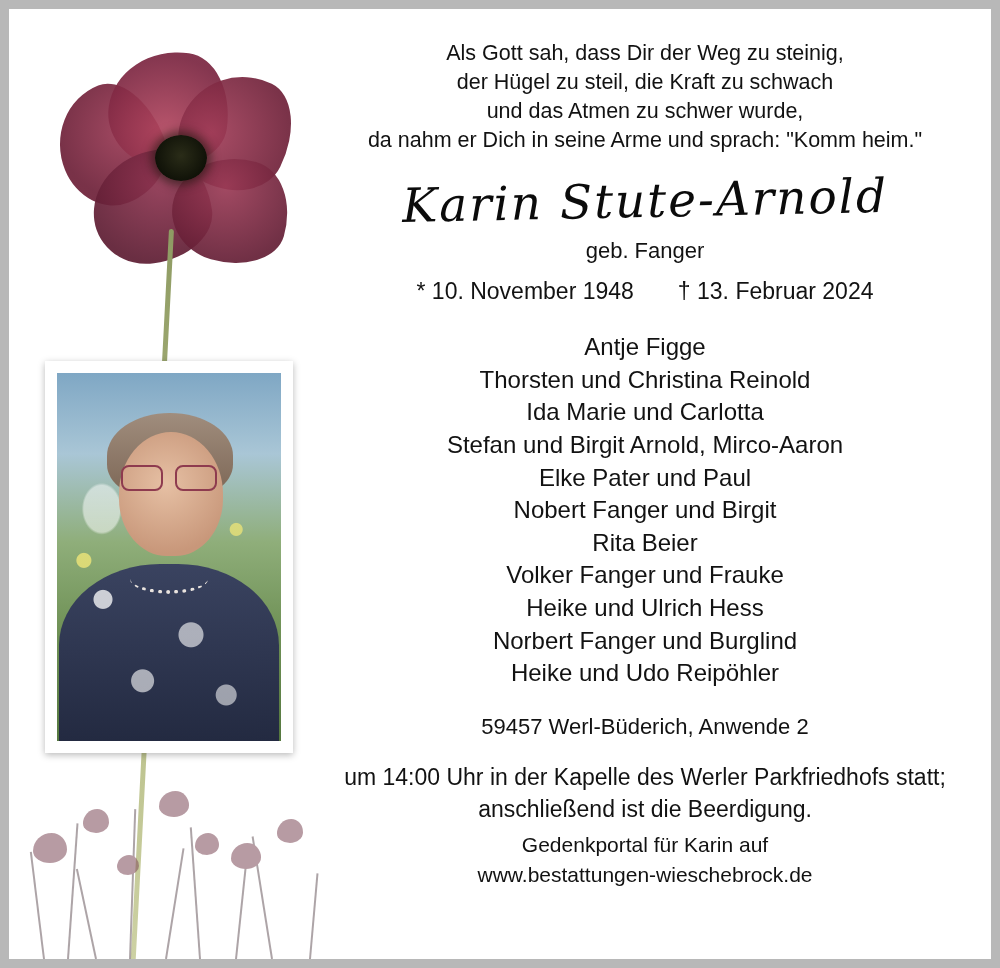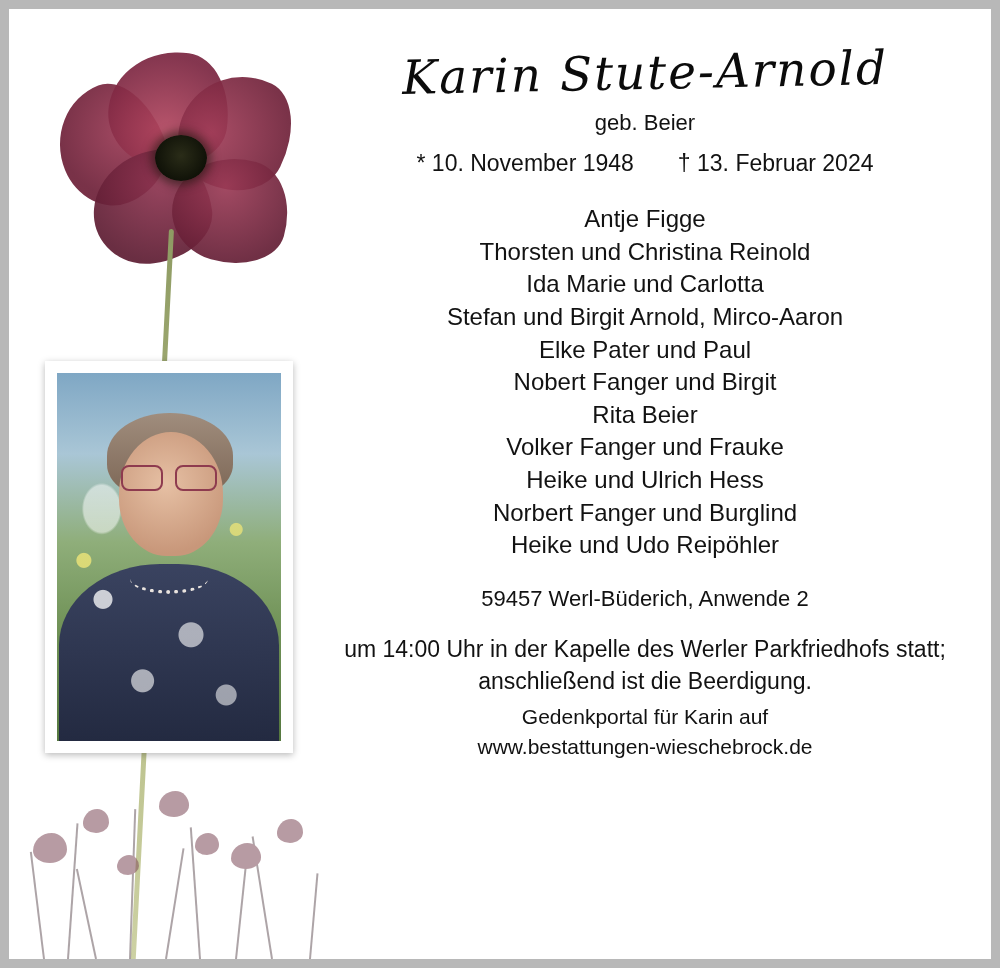--- a/index.html
+++ b/index.html
@@ -281,23 +281,29 @@
       <div class="bud" style="left:108px;bottom:84px;width:22px;height:20px;"></div>
       <div class="bud" style="left:150px;bottom:142px;width:30px;height:26px;"></div>
       <div class="bud" style="left:186px;bottom:104px;width:24px;height:22px;"></div>
       <div class="bud" style="left:222px;bottom:90px;width:30px;height:26px;"></div>
       <div class="bud" style="left:268px;bottom:116px;width:26px;height:24px;"></div>
     </div>
   </div>
 
   <div class="content">
 
+    <div class="verse">
+      <div>Als Gott sah, dass Dir der Weg zu steinig,</div>
+      <div>der Hügel zu steil, die Kraft zu schwach</div>
+      <div>und das Atmen zu schwer wurde,</div>
+      <div>da nahm er Dich in seine Arme und sprach: "Komm heim."</div>
+    </div>
 
     <div class="name">Karin Stute-Arnold</div>
-    <div class="maiden">geb. Beier</div>
+    <div class="maiden">geb. Fanger</div>
 
     <div class="dates">
       <span>* 10. November 1948</span><span class="sep"></span><span>† 13. Februar 2024</span>
     </div>
 
     <div class="survivors">
       <div>Antje Figge</div>
       <div>Thorsten und Christina Reinold</div>
       <div>Ida Marie und Carlotta</div>
       <div>Stefan und Birgit Arnold, Mirco-Aaron</div>

